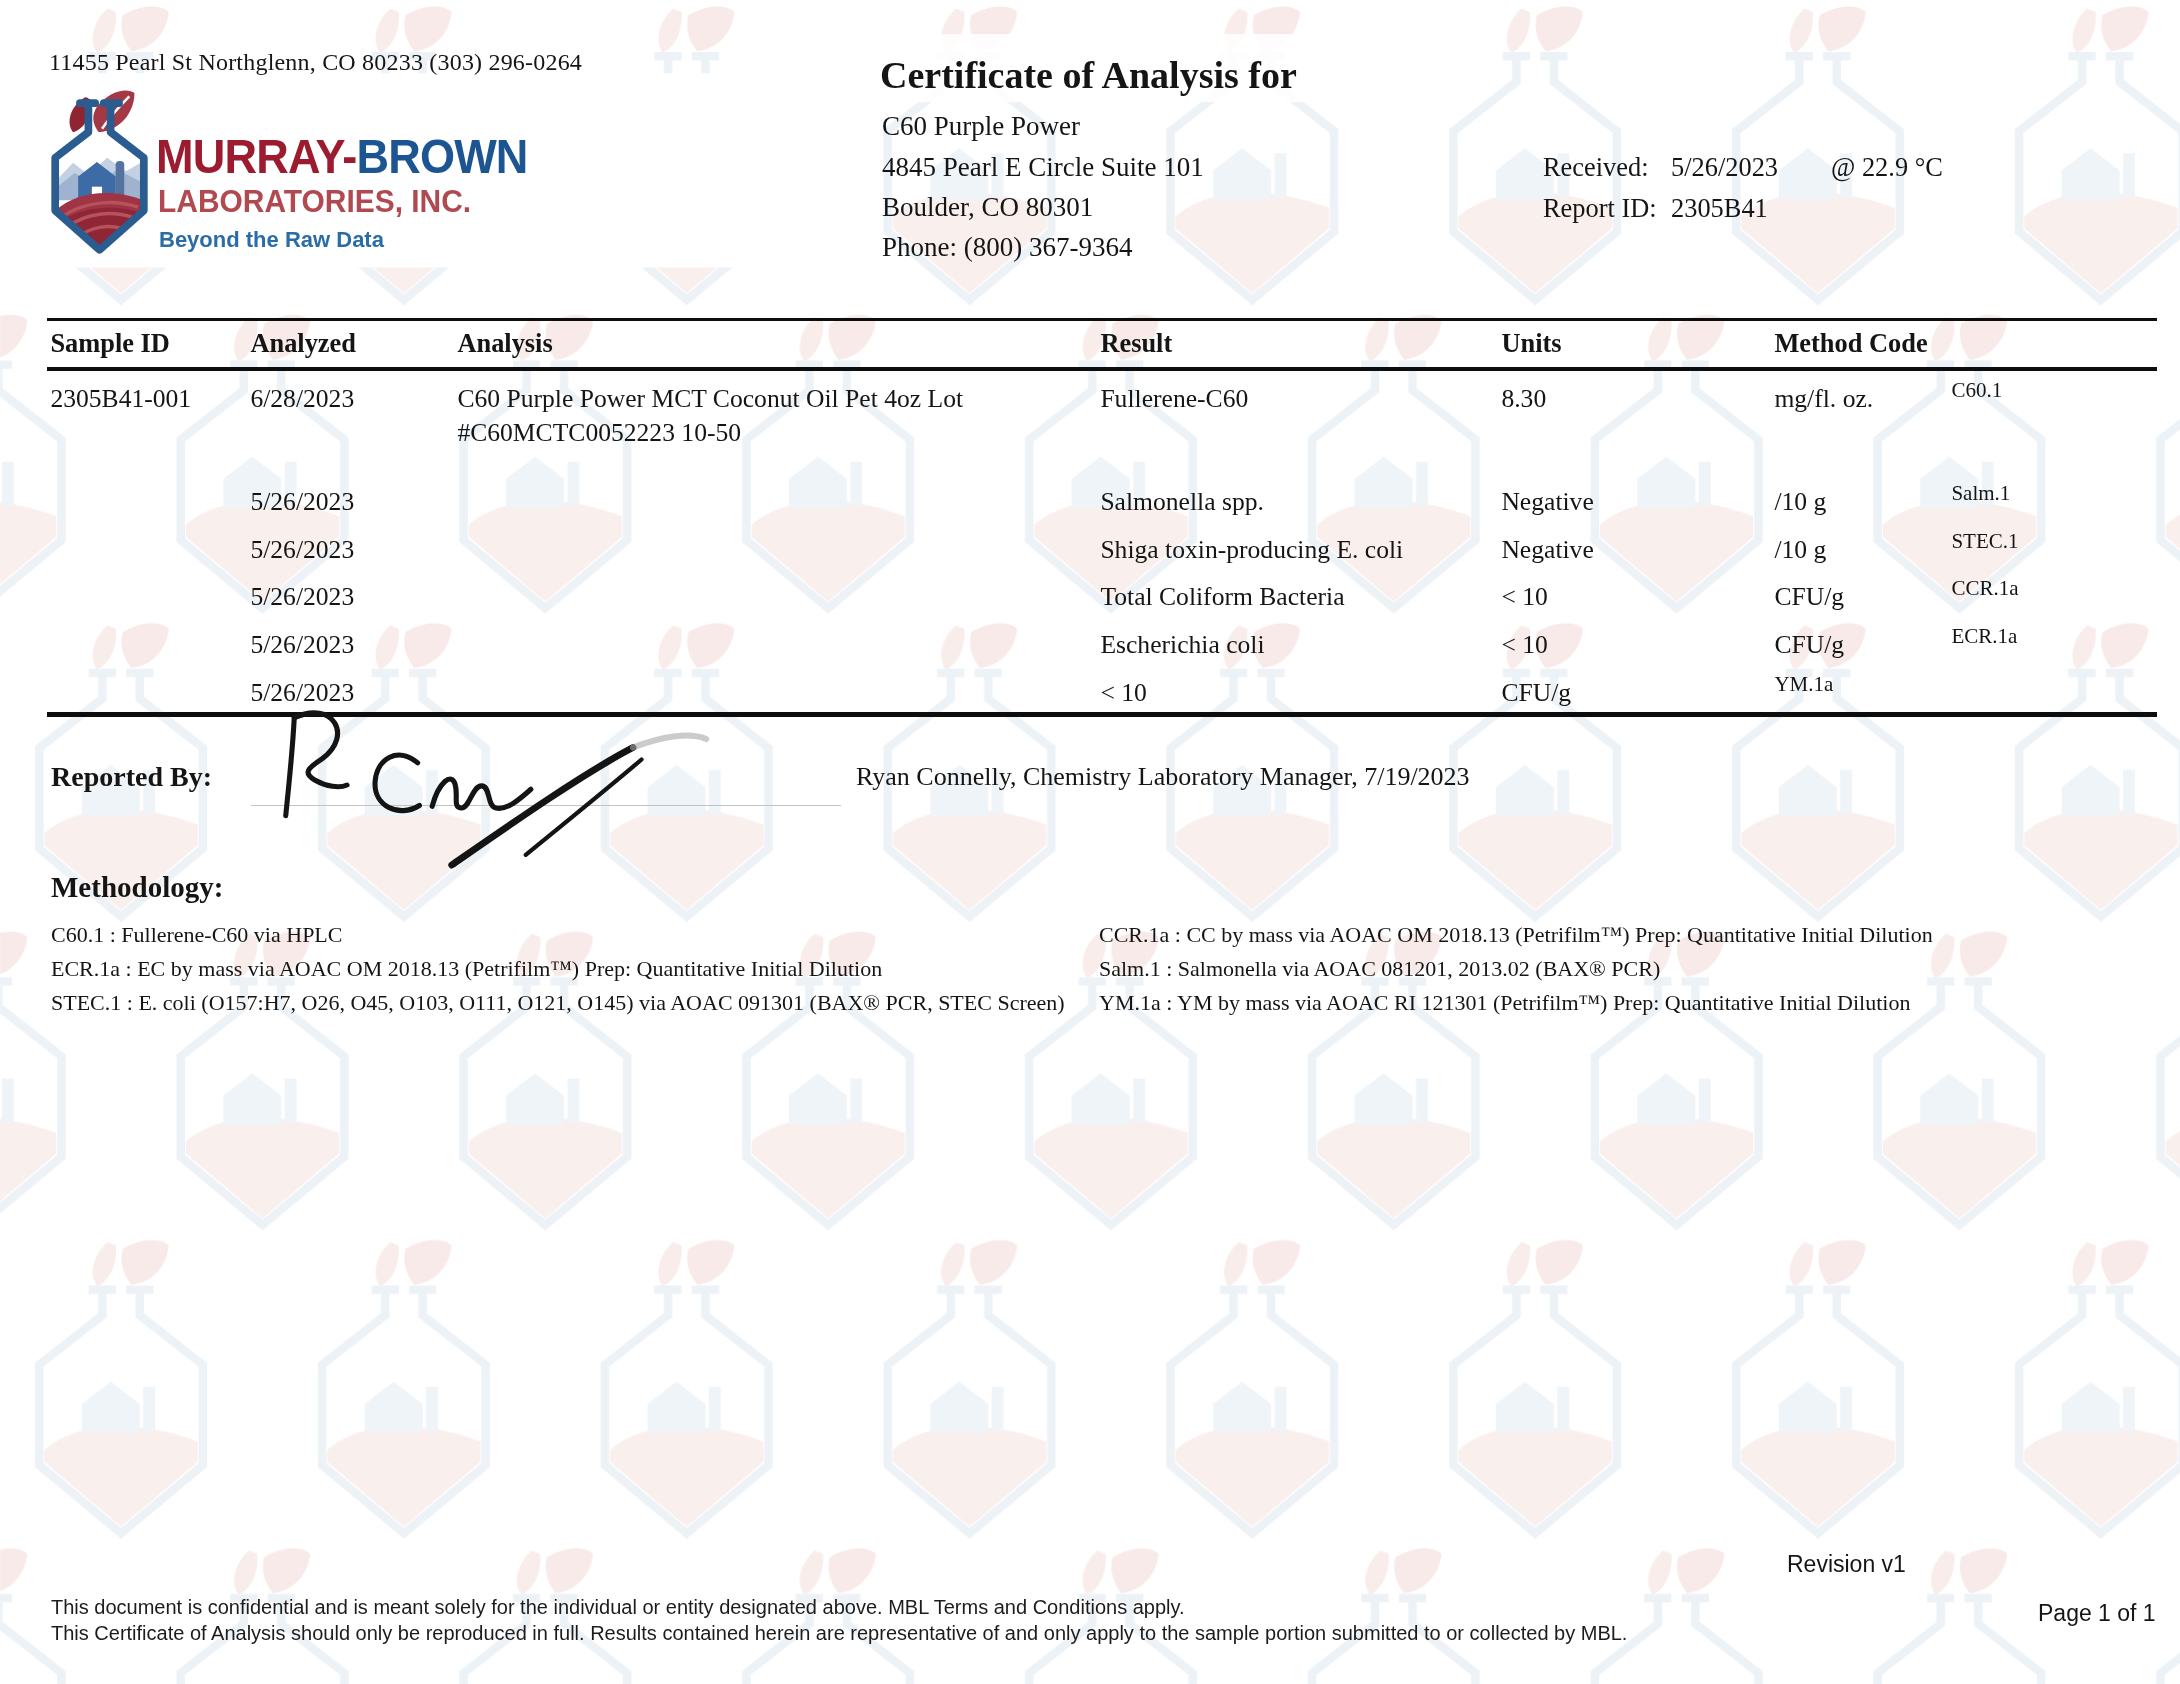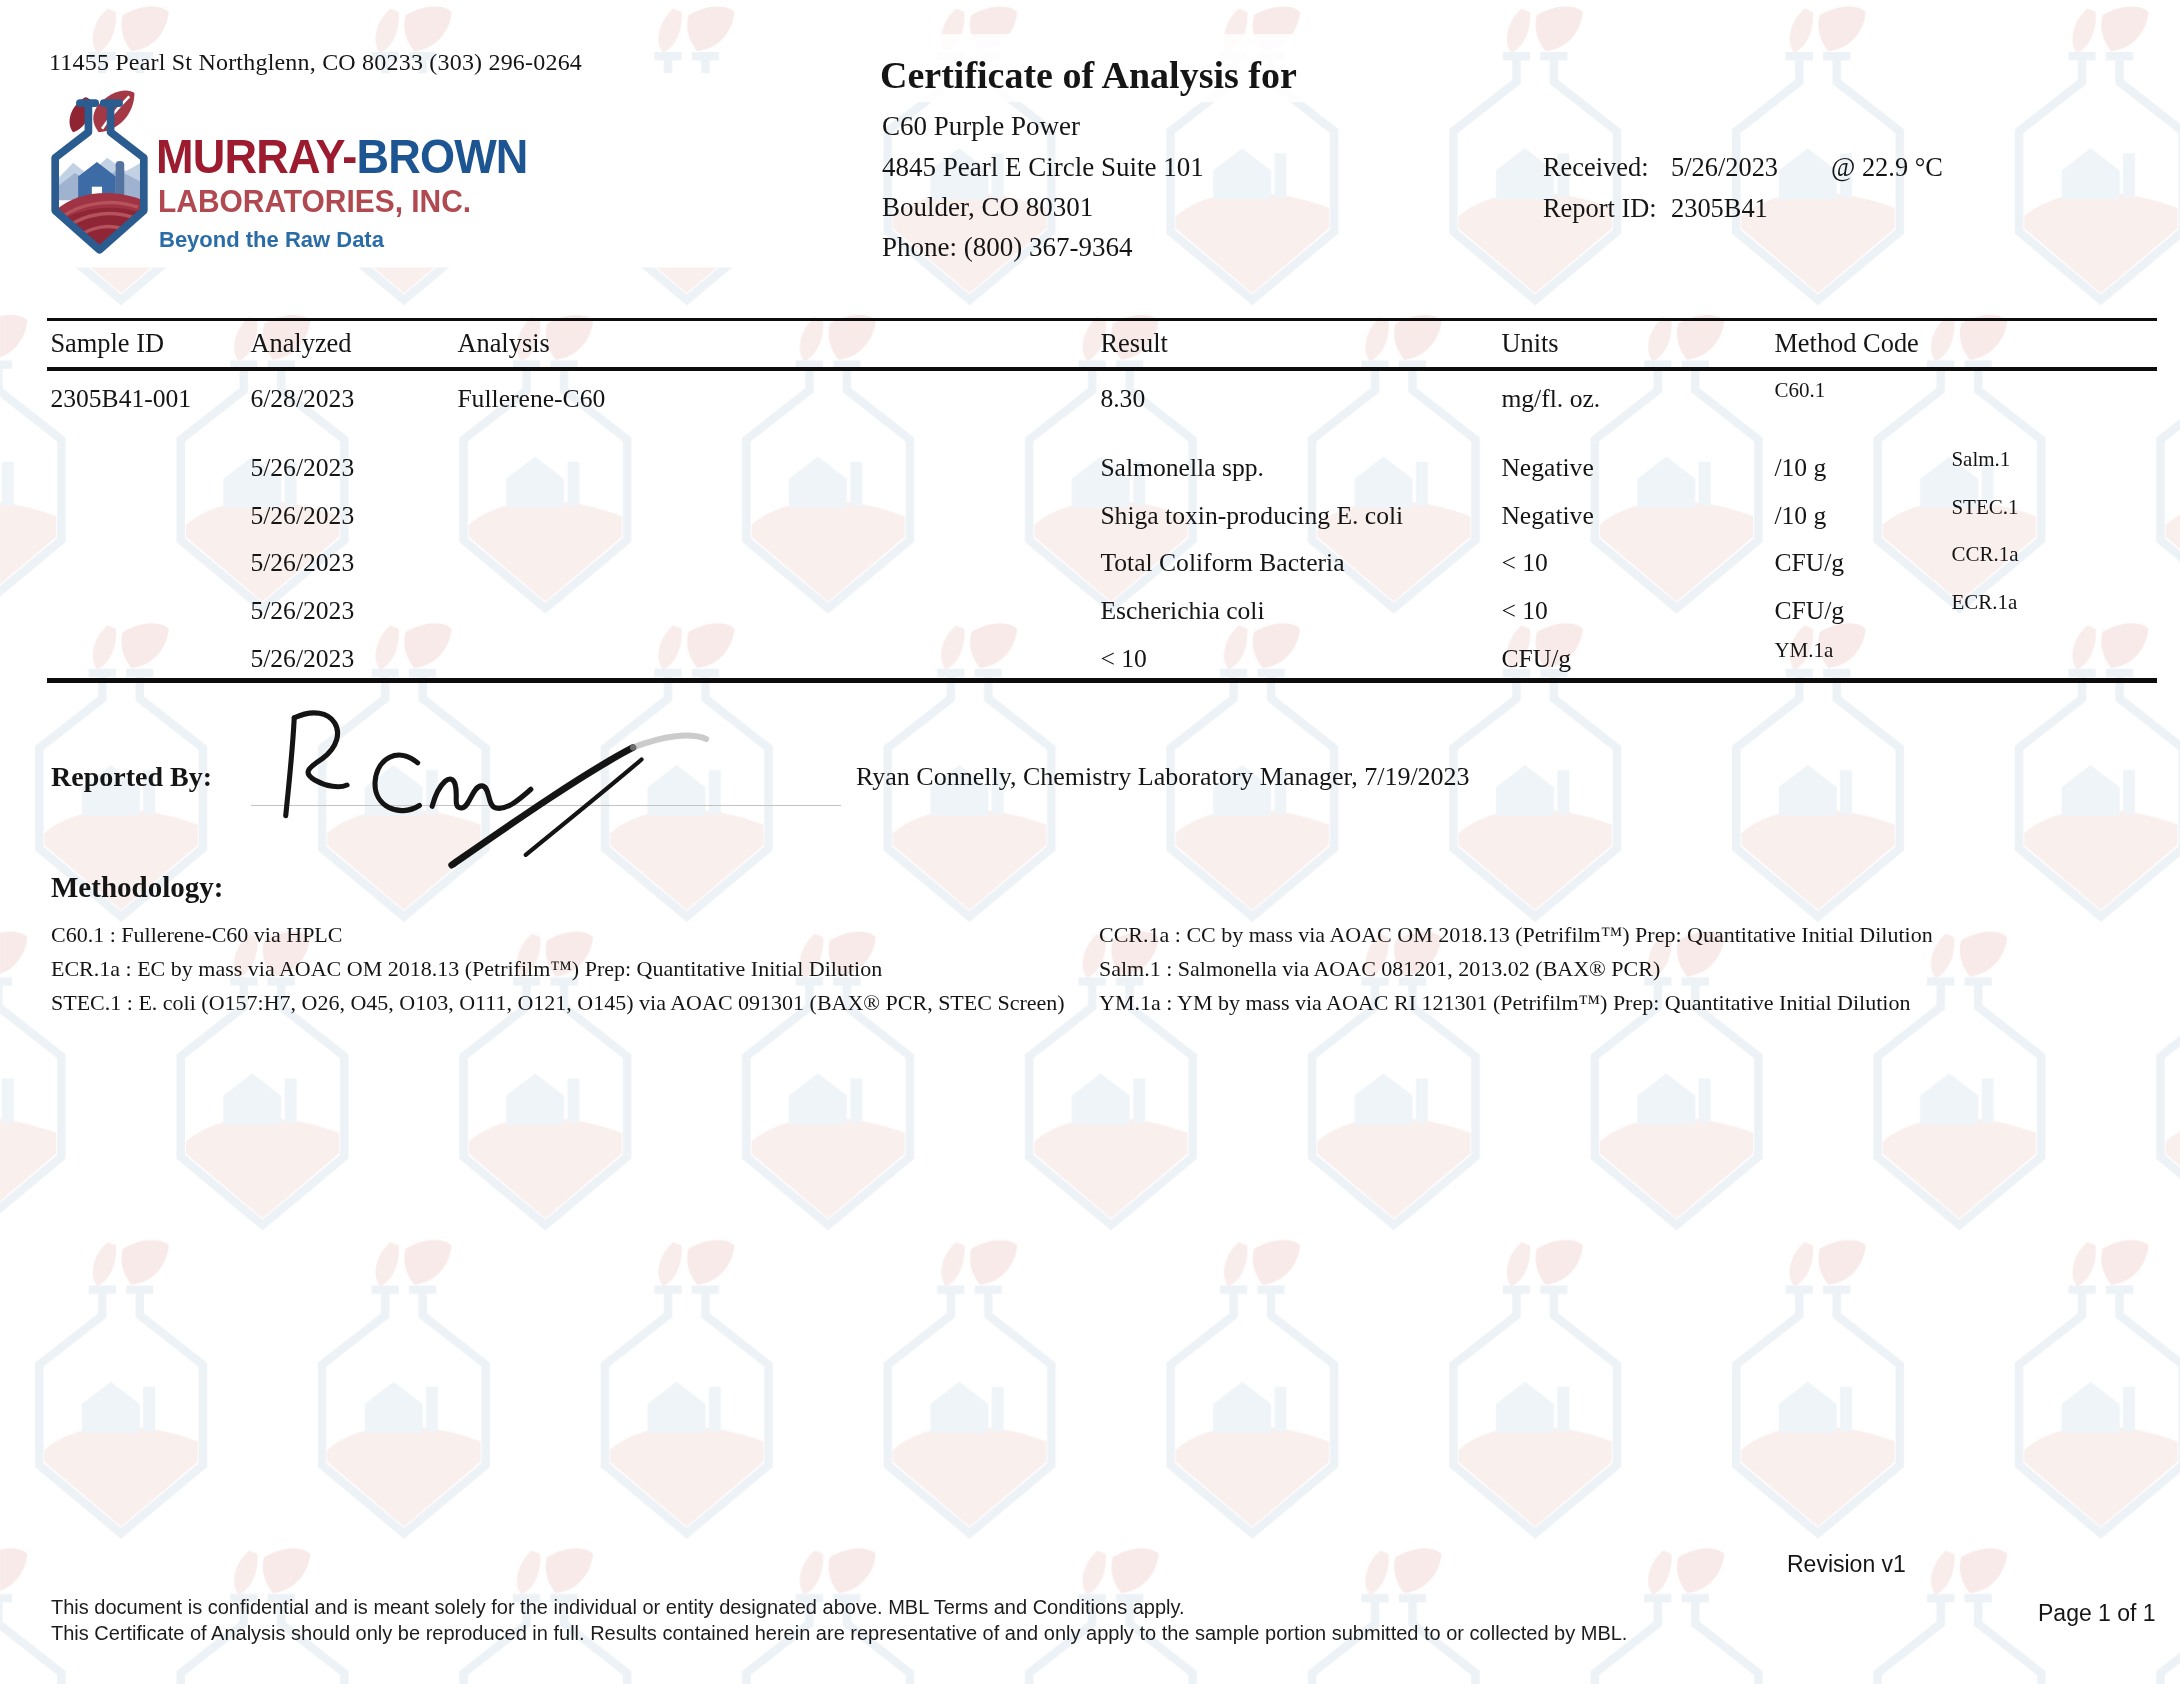--- a/index.html
+++ b/index.html
@@ -24,21 +24,21 @@
   .coa-title{left:880px;top:53px;font-size:38px;font-weight:bold;}
   .client-line{left:882px;font-size:27px;white-space:nowrap;}
   .recv-label{left:1543px;font-size:26.4px;}
   .recv-val{left:1671px;font-size:26.4px;}
   .recv-temp{left:1831px;font-size:26.4px;}
 
   
   .coa-table{left:47px;top:318px;width:2110px;border-top:3.4px solid #0d0d0d;border-bottom:5.1px solid #0d0d0d;z-index:2;position:absolute;}
   .t-grid{display:grid;grid-template-columns:200px 207px 643px 401px 273px 177px 208px;}
   .t-head{border-bottom:4.3px solid #0d0d0d;}
-  .th{font-weight:normal;font-size:26.4px;padding:6.8px 3.4px 8.5px 3.4px;}
+  .th{font-weight:bold;font-size:26.4px;padding:6.8px 3.4px 8.5px 3.4px;}
   .td{font-size:25.6px;padding:11px 6.8px 2.6px 3.4px;line-height:34px;vertical-align:top;}
   .td.code{font-size:21px;padding-top:2px;}
   .row1 .td{padding-bottom:24px;}
 
   
   .rep-label{left:51px;top:761px;font-size:28px;font-weight:bold;}
   .sig-line{left:251px;top:805px;width:590px;border-bottom:1.7px solid #c3c3c3;height:0;}
   .sig-svg{left:243px;top:688px;}
   .signer{left:856px;top:762px;font-size:26px;white-space:nowrap;}
 
@@ -134,20 +134,21 @@
       <div class="th">Analyzed</div>
       <div class="th">Analysis</div>
       <div class="th">Result</div>
       <div class="th">Units</div>
       <div class="th">Method Code</div>
     </div>
 
     <div class="t-grid row1">
       <div class="td">2305B41-001</div>
       <div class="td">6/28/2023</div>
+      <div class="td">C60 Purple Power MCT Coconut Oil Pet 4oz Lot #C60MCTC0052223 10-50</div>
       <div class="td">Fullerene-C60</div>
       <div class="td">8.30</div>
       <div class="td">mg/fl. oz.</div>
       <div class="td code">C60.1</div>
     </div>
 
     <div class="t-grid">
       <div class="td"></div>
       <div class="td">5/26/2023</div>
       <div class="td"></div>

